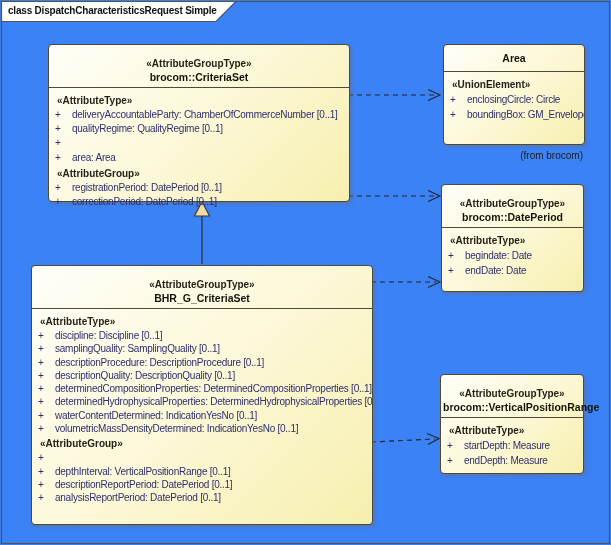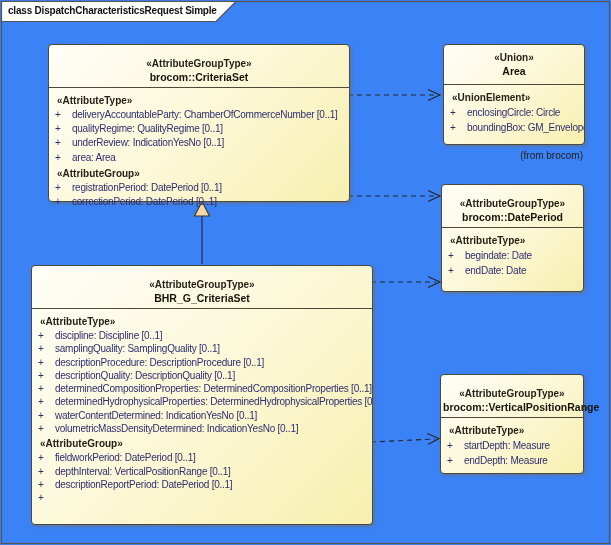--- a/index.html
+++ b/index.html
@@ -97,41 +97,39 @@
         <div class="attr-row">
           <span class="attr-vis">+</span>
           <span class="attr-text">deliveryAccountableParty: ChamberOfCommerceNumber [0..1]</span>
         </div>
         <div class="attr-row">
           <span class="attr-vis">+</span>
           <span class="attr-text">qualityRegime: QualityRegime [0..1]</span>
         </div>
         <div class="attr-row">
           <span class="attr-vis">+</span>
-          <span class="attr-text">underReview: IndicationYesNo [0..1]</span>
         </div>
         <div class="attr-row">
           <span class="attr-vis">+</span>
           <span class="attr-text">area: Area</span>
         </div>
         <div class="section-stereo">«AttributeGroup»</div>
         <div class="attr-row">
           <span class="attr-vis">+</span>
           <span class="attr-text">registrationPeriod: DatePeriod [0..1]</span>
         </div>
         <div class="attr-row">
           <span class="attr-vis">+</span>
           <span class="attr-text">correctionPeriod: DatePeriod [0..1]</span>
         </div>
       </div>
   </div>
 
   <div id="box-area" class="class-box small-box">
     <div class="class-header" style="padding-top:6px;padding-bottom:6px;">
-      <div class="class-stereotype">«Union»</div>
       <div class="class-name">Area</div>
     </div>
     <div class="class-body">
         <div class="section-stereo">«UnionElement»</div>
         <div class="attr-row">
           <span class="attr-vis">+</span>
           <span class="attr-text">enclosingCircle: Circle</span>
         </div>
         <div class="attr-row">
           <span class="attr-vis">+</span>
@@ -194,32 +192,32 @@
           <span class="attr-vis">+</span>
           <span class="attr-text">waterContentDetermined: IndicationYesNo [0..1]</span>
         </div>
         <div class="attr-row">
           <span class="attr-vis">+</span>
           <span class="attr-text">volumetricMassDensityDetermined: IndicationYesNo [0..1]</span>
         </div>
         <div class="section-stereo">«AttributeGroup»</div>
         <div class="attr-row">
           <span class="attr-vis">+</span>
-          <span class="attr-text">fieldworkPeriod: DatePeriod [0..1]</span>
         </div>
         <div class="attr-row">
           <span class="attr-vis">+</span>
           <span class="attr-text">depthInterval: VerticalPositionRange [0..1]</span>
         </div>
         <div class="attr-row">
           <span class="attr-vis">+</span>
           <span class="attr-text">descriptionReportPeriod: DatePeriod [0..1]</span>
         </div>
         <div class="attr-row">
           <span class="attr-vis">+</span>
+          <span class="attr-text">analysisReportPeriod: DatePeriod [0..1]</span>
         </div>
       </div>
   </div>
 
   <div id="box-vpr" class="class-box small-box">
     <div class="class-header">
       <div class="class-stereotype">«AttributeGroupType»</div>
       <div class="class-name">brocom::VerticalPositionRange</div>
     </div>
     <div class="class-body">

